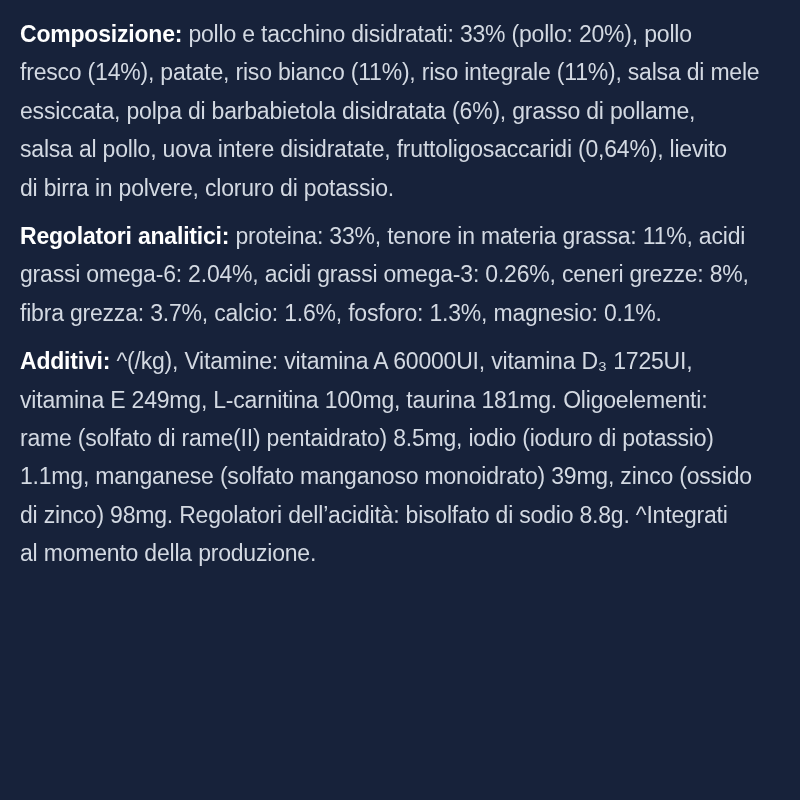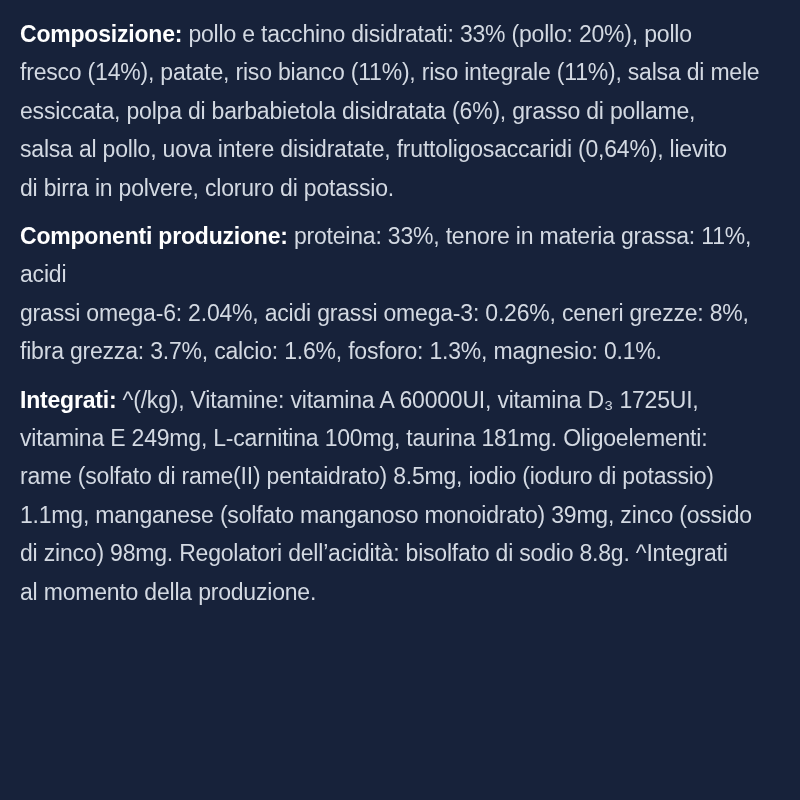--- a/index.html
+++ b/index.html
@@ -38,24 +38,24 @@
 <body>
 
 <div class="label-panel">
 
   <p class="para"><strong class="para-label">Composizione:</strong> <span class="para-text">pollo e tacchino disidratati: 33% (pollo: 20%), pollo
 fresco (14%), patate, riso bianco (11%), riso integrale (11%), salsa di mele
 essiccata, polpa di barbabietola disidratata (6%), grasso di pollame,
 salsa al pollo, uova intere disidratate, fruttoligosaccaridi (0,64%), lievito
 di birra in polvere, cloruro di potassio.</span></p>
 
-  <p class="para"><strong class="para-label">Componenti produzione:</strong> <span class="para-text">proteina: 33%, tenore in materia grassa: 11%, acidi
+  <p class="para"><strong class="para-label">Regolatori analitici:</strong> <span class="para-text">proteina: 33%, tenore in materia grassa: 11%, acidi
 grassi omega-6: 2.04%, acidi grassi omega-3: 0.26%, ceneri grezze: 8%,
 fibra grezza: 3.7%, calcio: 1.6%, fosforo: 1.3%, magnesio: 0.1%.</span></p>
 
-  <p class="para"><strong class="para-label">Integrati:</strong> <span class="para-text">^(/kg), Vitamine: vitamina A 60000UI, vitamina D₃ 1725UI,
+  <p class="para"><strong class="para-label">Additivi:</strong> <span class="para-text">^(/kg), Vitamine: vitamina A 60000UI, vitamina D₃ 1725UI,
 vitamina E 249mg, L-carnitina 100mg, taurina 181mg. Oligoelementi:
 rame (solfato di rame(II) pentaidrato) 8.5mg, iodio (ioduro di potassio)
 1.1mg, manganese (solfato manganoso monoidrato) 39mg, zinco (ossido
 di zinco) 98mg. Regolatori dell’acidità: bisolfato di sodio 8.8g. ^Integrati
 al momento della produzione.</span></p>
 
 </div>
 
 </body></html>

